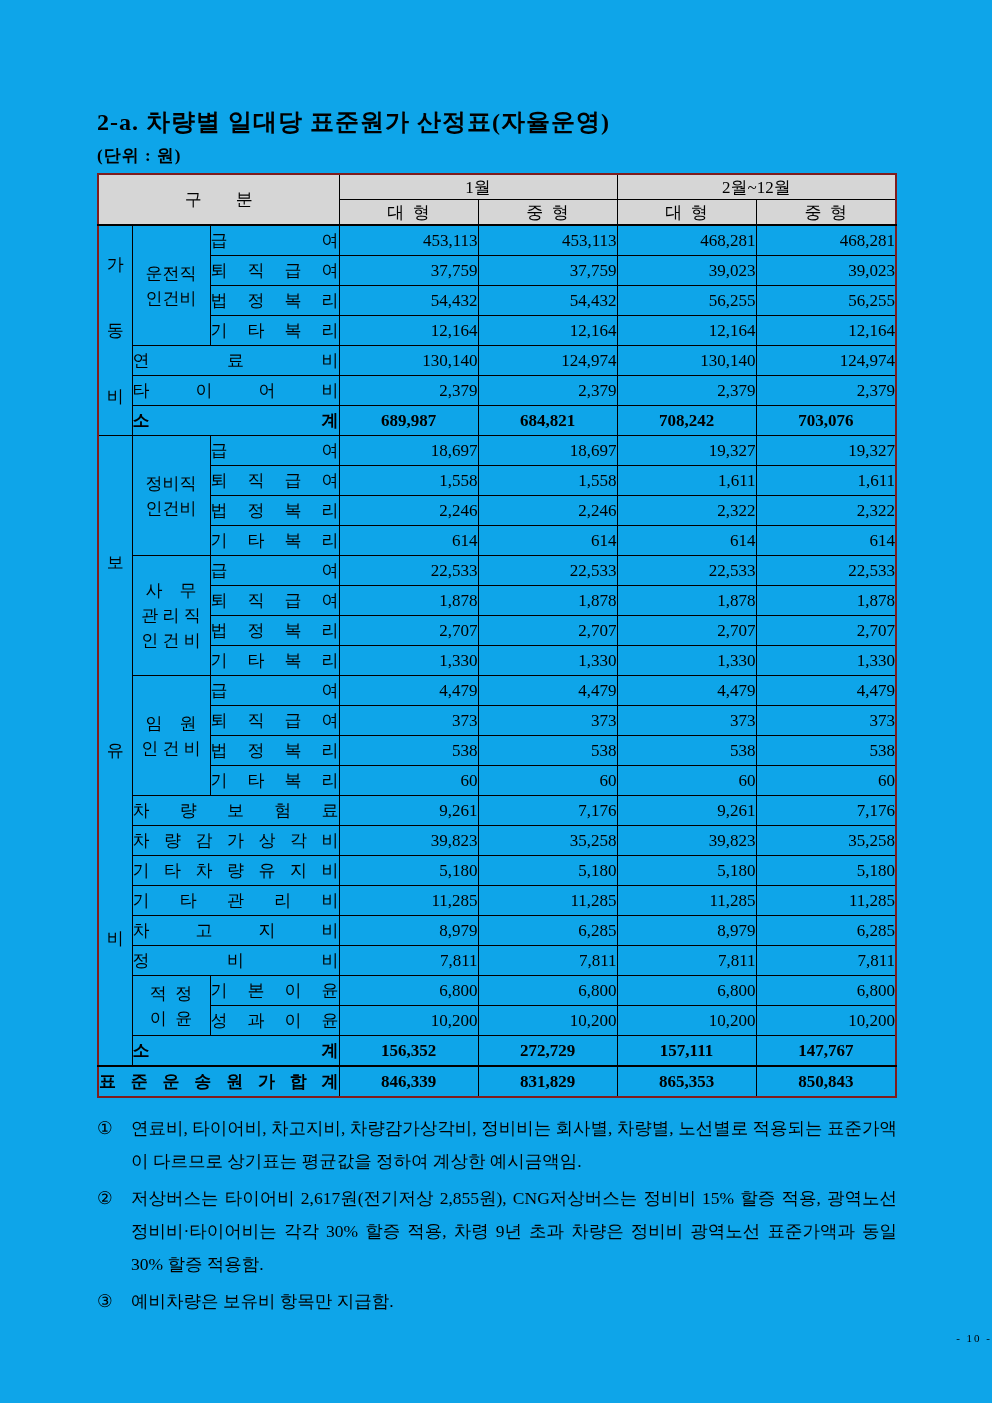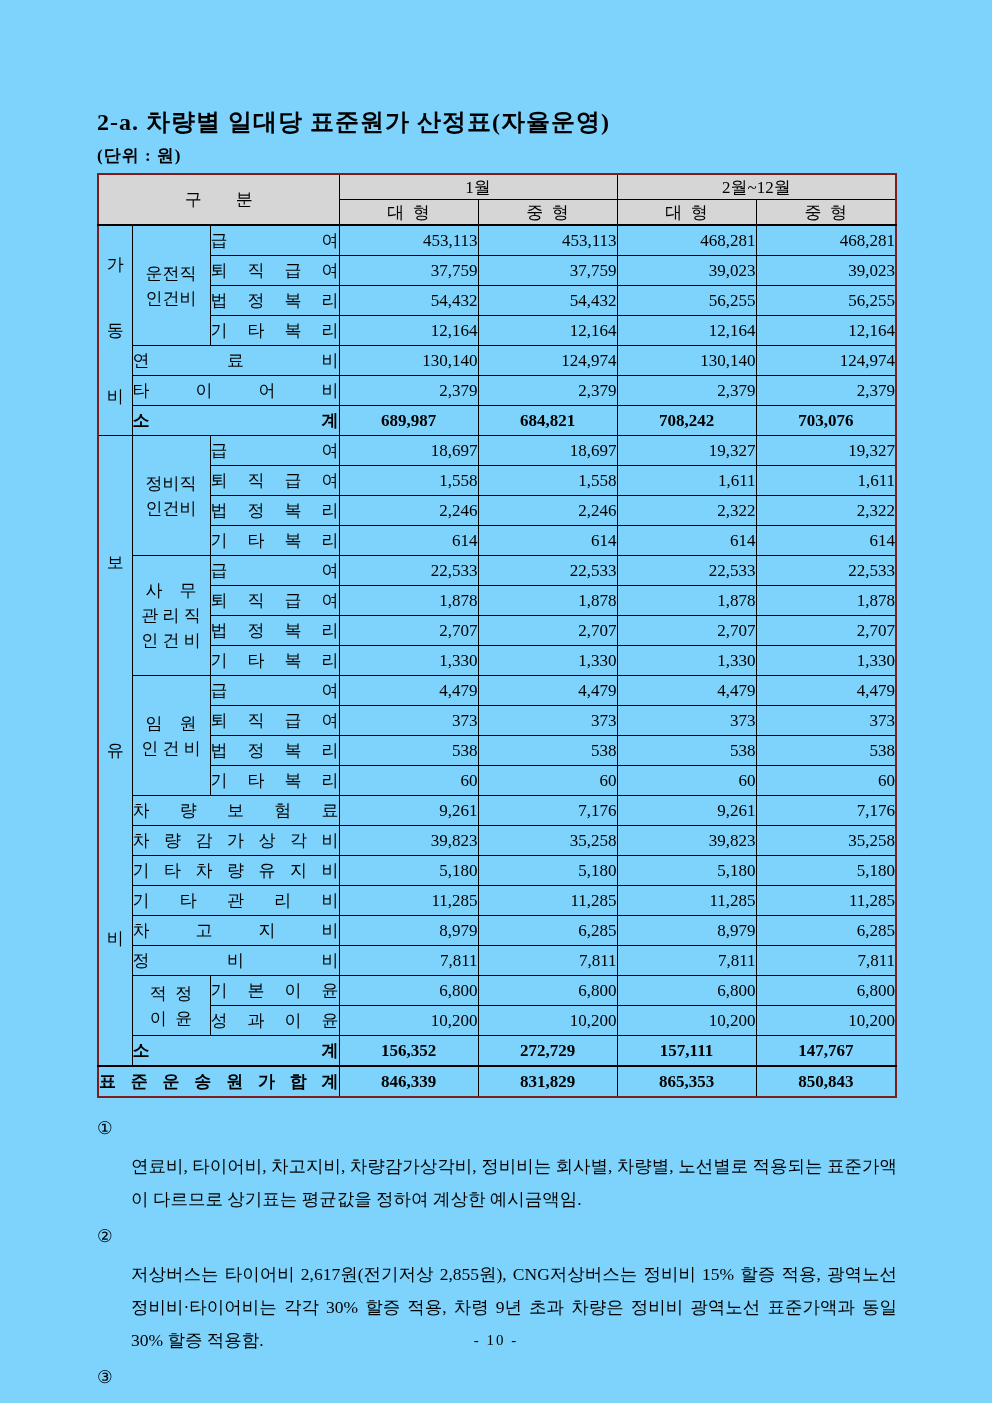--- a/index.html
+++ b/index.html
@@ -1,20 +1,20 @@
 <!DOCTYPE html>
 <html style="--c-header_bg: #d6d6d6; --c-border: #000000;"><head>
 <meta charset="utf-8">
 <style>
   html,body { margin:0; padding:0; background:#ffffff; }
   .page {
     position:relative;
     width:992px; height:1403px;
     box-sizing:border-box;
-    background:#7dd3fc;
+    background:#0ea5e9;
     padding:106px 97px 0 97px;
     font-family:"Liberation Serif","DejaVu Serif",serif;
     color:#000;
   }
   .title {
     font-size:24px; font-weight:bold; letter-spacing:1px;
     margin-bottom:6px;
   }
   .unit {
     text-align:left; font-weight:bold; font-size:17px;
@@ -45,24 +45,24 @@
   td.lbl { text-align:justify; text-align-last:justify; padding:0 10px; white-space:nowrap; }
   td.grp { text-align:center; white-space:pre; line-height:25px;margin-top:48px; }
   td.cat { text-align:center; white-space:pre-line; }
   td.cat.c1 { line-height:66px; }
   td.cat.c2 { line-height:188px; }
   tr.b td { font-weight:bold;text-align:center; }
   tr.thick td { border-top:2px solid #000;margin-top:38px; }
   .footnotes { margin-top:14px; width:800px; }
   .fn { display:flex; line-height:33px; font-size:17.5px; margin-top:4px; }
   .fn-marker { flex:none; width:34px; }
-  .fn-text { flex:1; text-align:justify;margin-top:38px; }
+  .fn-text { flex:1; text-align:justify; }
   .pageno {
     position:absolute; left:0; right:0; top:1332px;
-    text-align:center; font-size:15px; letter-spacing:2px;
+    text-align:right; font-size:11px; letter-spacing:2px;
   }
 </style>
 </head>
 <body>
 
 <div class="page">
   <div class="title">2-a. 차량별 일대당 표준원가 산정표(자율운영)</div>
   <div class="unit">(단위 : 원)</div>
 
   <table class="cost">

